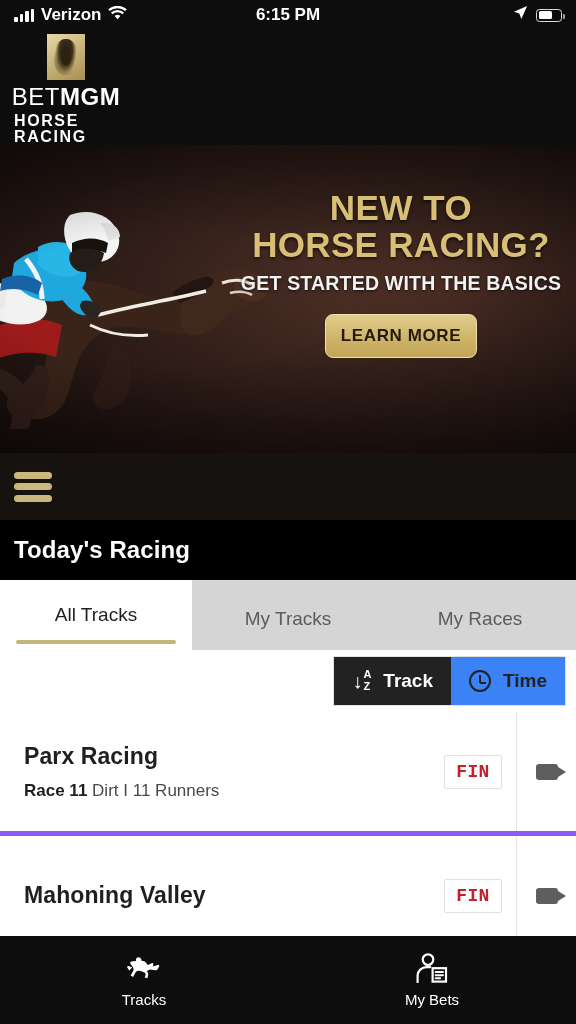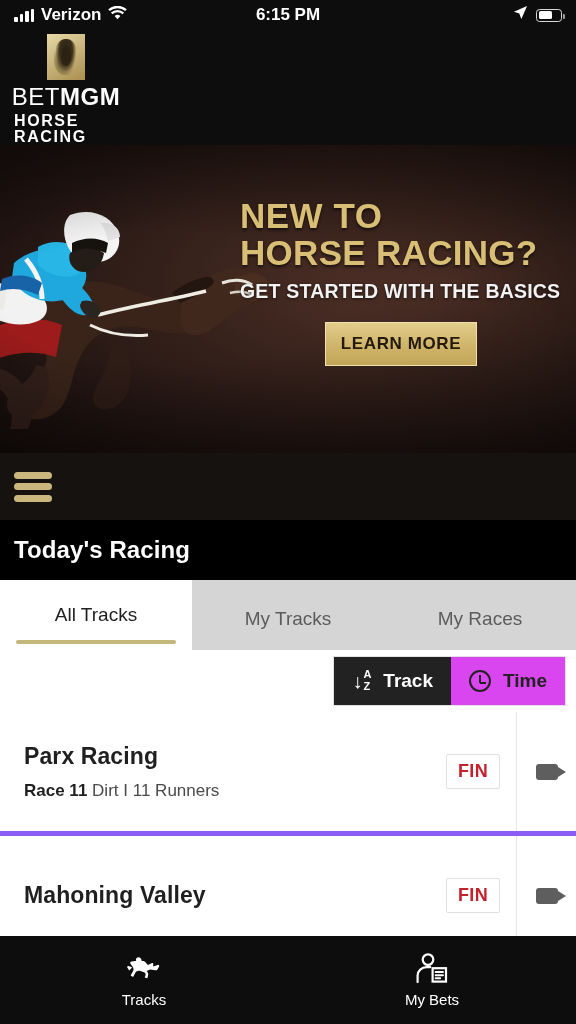--- a/index.html
+++ b/index.html
@@ -60,31 +60,31 @@
   .banner {
     flex:0 0 308px; position:relative; overflow:hidden;
     background:
       radial-gradient(ellipse at 78% 45%, #55342a 0%, #3a241d 38%, #241613 70%, #140c0a 100%),
       #1a100d;
   }
   .banner .vig { position:absolute; inset:0; background:radial-gradient(ellipse at 30% 50%, rgba(0,0,0,0) 30%, rgba(0,0,0,.55) 100%); }
   
   .art { position:absolute; left:-14px; top:22px; width:300px; height:286px; }
   .art svg { width:100%; height:100%; display:block; }
-  .banner-copy { position:absolute; right:14px; top:52px; width:322px; }
+  .banner-copy { position:absolute; right:14px; top:44px; width:322px; text-align:center; }
   .bc-l1 { color:#d9bf76; font-size:35px; font-weight:bold; letter-spacing:.5px; line-height:1.06;
            text-shadow:0 2px 3px rgba(0,0,0,.6); }
   .bc-l2 { color:#d9bf76; font-size:35px; font-weight:bold; letter-spacing:.3px; line-height:1.06;
            text-shadow:0 2px 3px rgba(0,0,0,.6); }
   .bc-sub { color:#f2f2f2; font-size:19.5px; font-weight:bold; letter-spacing:.2px; margin-top:9px;
             text-shadow:0 1px 3px rgba(0,0,0,.7); }
   .learn-btn {
     margin:19px auto 0; width:152px; height:44px;
     background:linear-gradient(180deg,#e3cd8b 0%,#cfb469 55%,#c2a558 100%);
-    border:1px solid #efe0ae; border-radius:0;
+    border:1px solid #efe0ae; border-radius:8px;
     display:flex; align-items:center; justify-content:center;
     color:#231a0c; font-size:17px; font-weight:bold; letter-spacing:.6px;
     cursor:pointer;
   }
 
   
   .menu-bar { flex:0 0 67px; background:#15120f; display:flex; align-items:center; padding-left:14px; }
   .hamburger { width:38px; height:30px; display:flex; flex-direction:column; justify-content:space-between; cursor:pointer; }
   .hamburger span { display:block; height:7px; border-radius:3.5px; background:#cbb77e; }
 
@@ -100,36 +100,36 @@
   .tab.active::after {
     content:""; position:absolute; left:16px; right:16px; bottom:6px; height:4px; background:#c3b77a; border-radius:2px;
   }
 
   
   .sort-row { flex:0 0 62px; background:#fff; display:flex; justify-content:flex-end; align-items:center; padding:0 10px; }
   .seg { display:flex; height:50px; border:1px solid #e2e2e2; }
   .seg-item { display:flex; align-items:center; gap:12px; padding:0 18px; cursor:pointer;
               font-size:19px; font-weight:bold; }
   .seg-item.active { background:#222222; color:#fff; }
-  .seg-item.idle { background:#d946ef; color:#222; }
+  .seg-item.idle { background:#3b82f6; color:#222; }
   .az { display:flex; align-items:center; gap:1px; }
   .az .arr { font-size:20px; line-height:1; font-weight:bold; }
   .az .letters { display:flex; flex-direction:column; font-size:11px; line-height:1.05; font-weight:bold; }
   .clock-ic { width:22px; height:22px; border:2px solid #222; border-radius:50%; position:relative; }
   .clock-ic::before{content:"";position:absolute;left:8px;top:3px;width:2px;height:8px;background:#222;}
   .clock-ic::after{content:"";position:absolute;left:9px;top:10px;width:6px;height:2px;background:#222;}
 
   
   .list { flex:1 1 auto; background:#fff; overflow:hidden; }
   .race-row { height:124px; display:flex; align-items:stretch; border-bottom:5px solid #8b5cf6; cursor:pointer; }
   .race-main { flex:1 1 auto; display:flex; flex-direction:column; justify-content:center; padding-left:24px; }
   .track-name { font-size:23px; font-weight:bold; color:#1f1f1f; letter-spacing:.1px; }
   .race-meta { font-size:17px; color:#4a4a4a; margin-top:11px; }
   .race-meta b { color:#1f1f1f; font-weight:bold; }
-  .fin-cell { flex:0 0 86px; display:flex; align-items:center; justify-content:center; }
+  .fin-cell { flex:0 0 86px; display:flex; align-items:center; justify-content:center;font-family:Liberation Mono, monospace; }
   .fin { border:1px solid #e0e0e0; background:#fff; color:#c3222c; font-size:18px; font-weight:bold;
          padding:6px 11px; border-radius:2px; letter-spacing:.4px; }
   .vid-cell { flex:0 0 60px; display:flex; align-items:center; justify-content:center; border-left:1px solid #e6e6e6; }
   .cam { position:relative; width:22px; height:16px; background:#5e5e5e; border-radius:3px; cursor:pointer; }
   .cam::after { content:""; position:absolute; right:-8px; top:3px; border-style:solid;
                 border-width:5px 0 5px 8px; border-color:transparent transparent transparent #5e5e5e; }
 
   
   .bottom-nav { flex:0 0 88px; background:#0d0d0d; display:flex; align-items:center; }
   .nav-item { flex:1; display:flex; flex-direction:column; align-items:center; gap:7px; cursor:pointer; }

